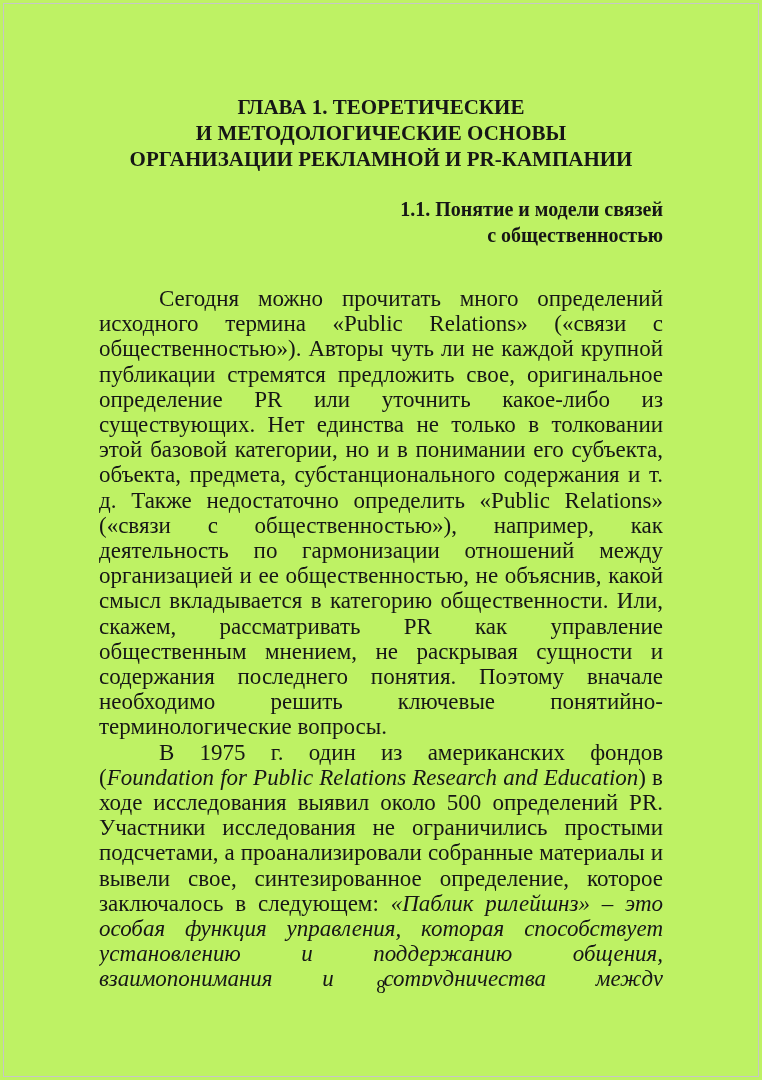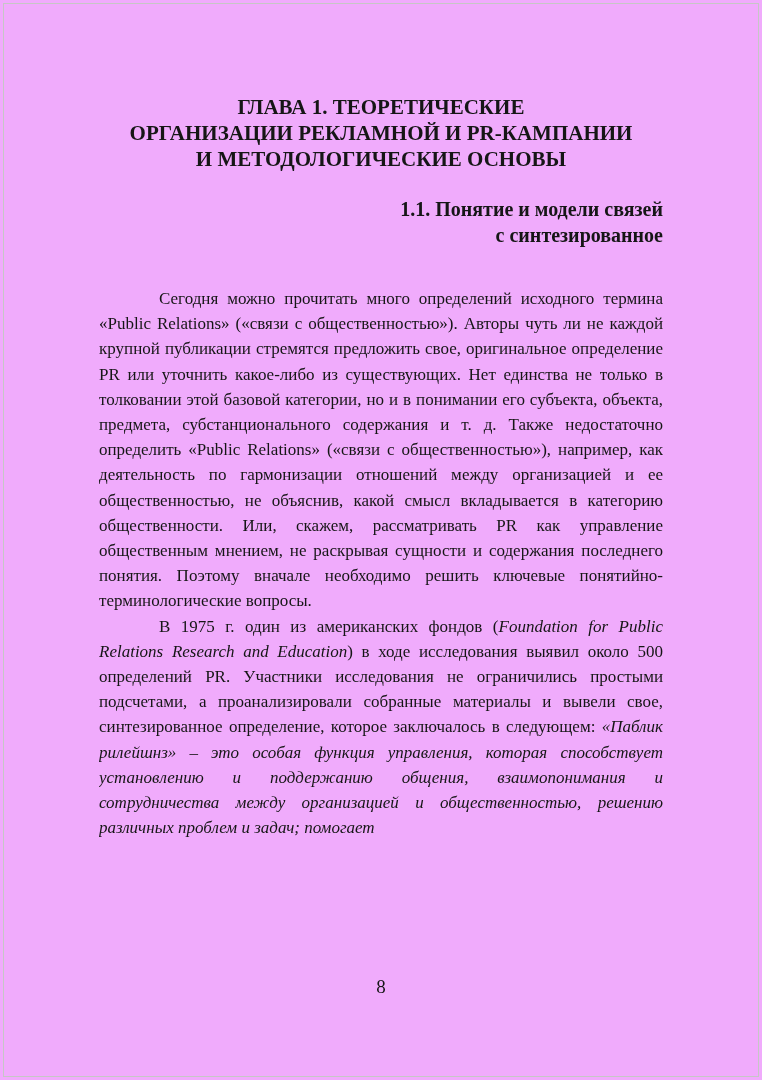--- a/index.html
+++ b/index.html
@@ -4,21 +4,21 @@
 <style>
   html, body {
     margin: 0;
     padding: 0;
     background: #ffffff;
   }
   .page {
     position: relative;
     width: 762px;
     height: 1080px;
-    background: #f0abfc;
+    background: #bef264;
     color: #161616;
     font-family: "Liberation Serif", serif;
     box-sizing: border-box;
     overflow: hidden;
   }
   .scan-border {
     position: absolute;
     inset: 3px;
     border: 1px solid #c6c6c6;
     pointer-events: none;
@@ -38,21 +38,21 @@
   }
   .section {
     margin: 0 0 38px 0;
     font-size: 20px;
     font-weight: bold;
     line-height: 26px;
     text-align: right;
   }
   .hline { display: block; }
   .body-text {
-    font-size: 17px;
+    font-size: 23px;
     line-height: 25.2px;
     text-align: justify;
     max-height: 700px;
     overflow: hidden;
   }
   .para {
     margin: 0;
     text-indent: 60px;
   }
   .italic { font-style: italic; }
@@ -68,27 +68,27 @@
 </head>
 <body>
 
 <div class="page">
   <div class="scan-border"></div>
 
   <div class="content">
 
     <h1 class="chapter">
       <span class="hline">ГЛАВА 1. ТЕОРЕТИЧЕСКИЕ</span>
+      <span class="hline">И МЕТОДОЛОГИЧЕСКИЕ ОСНОВЫ</span>
       <span class="hline">ОРГАНИЗАЦИИ РЕКЛАМНОЙ И PR-КАМПАНИИ</span>
-      <span class="hline">И МЕТОДОЛОГИЧЕСКИЕ ОСНОВЫ</span>
     </h1>
 
     <h2 class="section">
       <span class="hline">1.1. Понятие и модели связей</span>
-      <span class="hline">с синтезированное</span>
+      <span class="hline">с общественностью</span>
     </h2>
 
     <div class="body-text">
         <p class="para"><span>Сегодня можно прочитать много определений исходного термина «Public Relations» («связи с общественностью»). Авторы чуть ли не каждой крупной публикации стремятся предложить свое, оригинальное определение PR или уточнить какое-либо из существующих. Нет единства не только в толковании этой базовой категории, но и в понимании его субъекта, объекта, предмета, субстанционального содержания и т. д. Также недостаточно определить «Public Relations» («связи с общественностью»), например, как деятельность по гармонизации отношений между организацией и ее общественностью, не объяснив, какой смысл вкладывается в категорию общественности. Или, скажем, рассматривать PR как управление общественным мнением, не раскрывая сущности и содержания последнего понятия. Поэтому вначале необходимо решить ключевые понятийно-терминологические вопросы.</span></p>
         <p class="para"><span>В 1975 г. один из американских фондов (</span><span class="italic">Foundation for Public Relations Research and Education</span><span>) в ходе исследования выявил около 500 определений PR. Участники исследования не ограничились простыми подсчетами, а проанализировали собранные материалы и вывели свое, синтезированное определение, которое заключалось в следующем: </span><span class="italic">«Паблик рилейшнз» – это особая функция управления, которая способствует установлению и поддержанию общения, взаимопонимания и сотрудничества между организацией и общественностью, решению различных проблем и задач; помогает</span></p>
       </div>
 
   </div>
 
   <div class="page-number">8</div>

